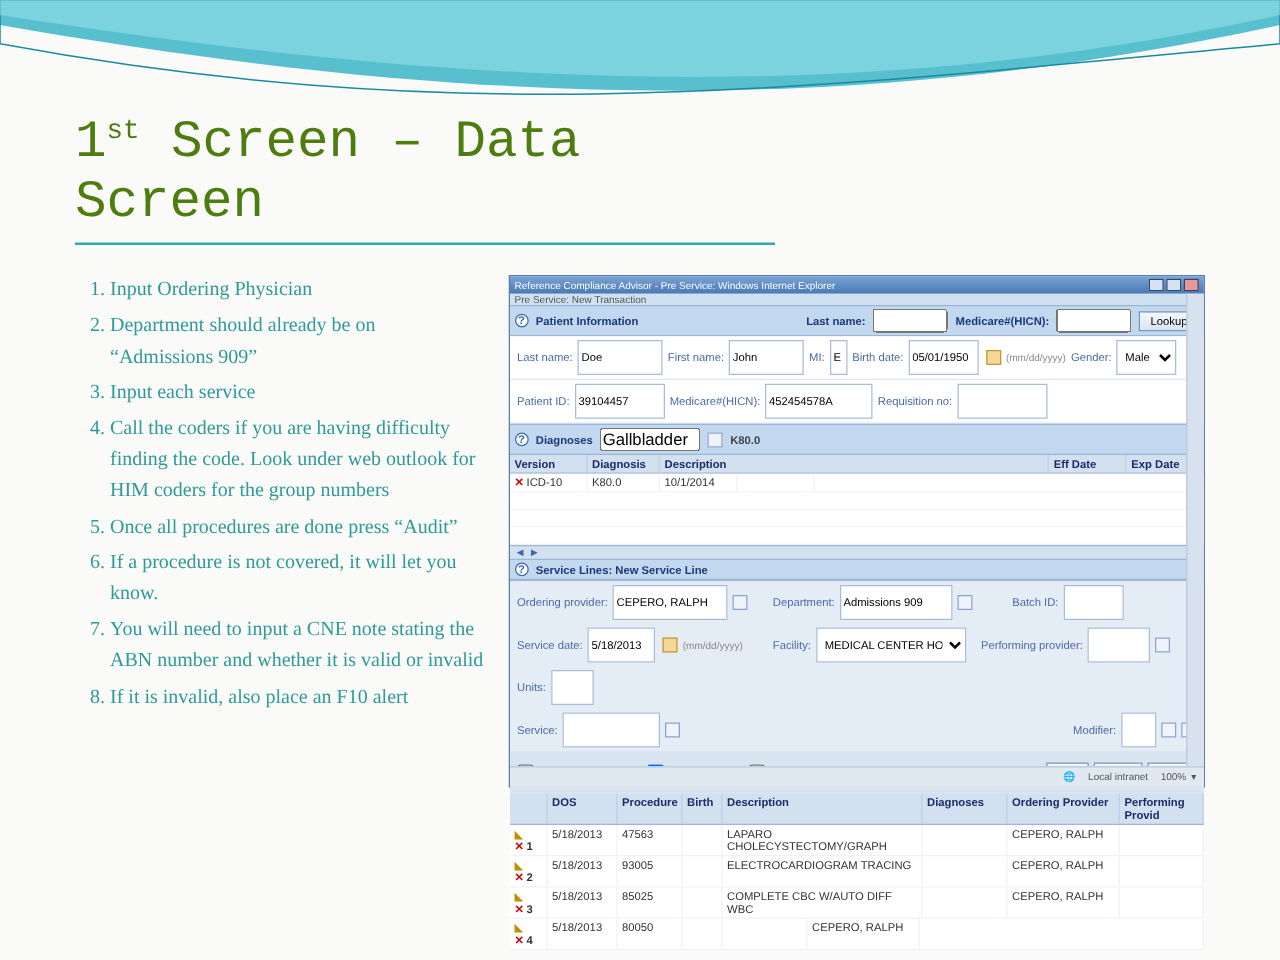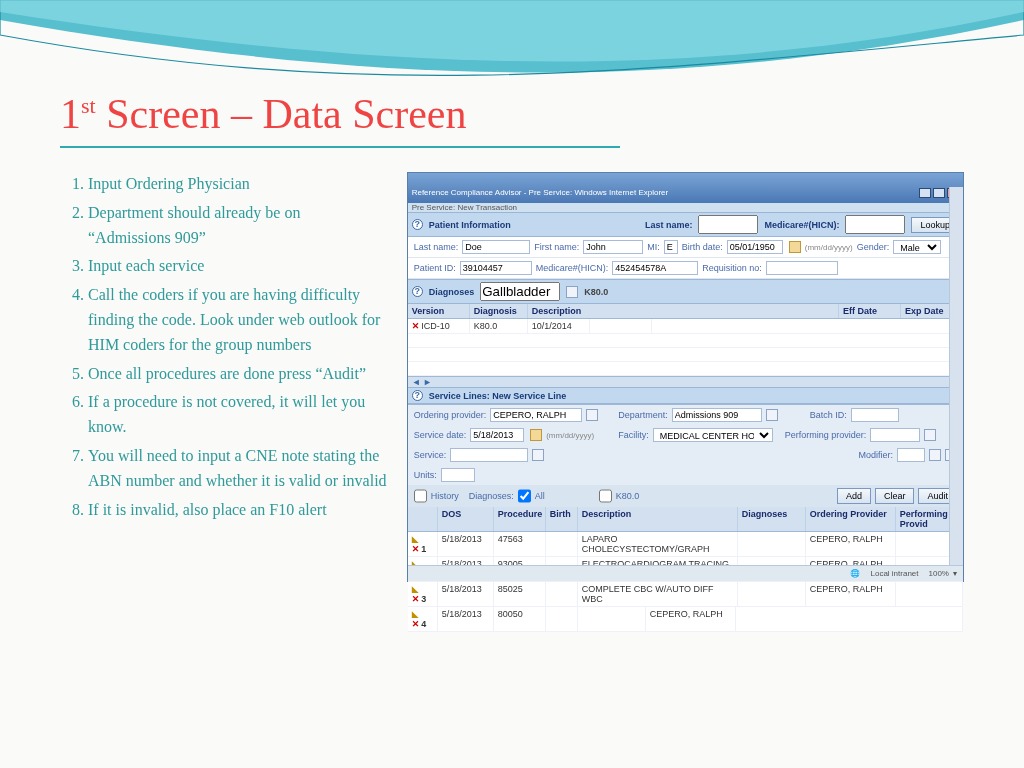--- a/index.html
+++ b/index.html
@@ -1,35 +1,35 @@
 <!DOCTYPE html>
 <html><head>
 <meta charset="utf-8">
 <style>
 *{box-sizing:border-box;margin:0;padding:0}
 body{width:1024px;height:768px;font-family:Georgia,serif;background:#fafaf8;position:relative;overflow:hidden}
 .wave{position:absolute;top:0;left:0;width:1024px;height:100px;pointer-events:none}
 .slide{padding:90px 60px 0 60px}
-h1{font-family:Liberation Serif, serif;font-weight:400;color:#ef4444;font-size:42px;border-bottom:2px solid #2faab0;padding-bottom:8px;margin-bottom:24px;width:560px}
+h1{font-family:Liberation Mono, monospace;font-weight:400;color:#4d7c0f;font-size:42px;border-bottom:2px solid #2faab0;padding-bottom:8px;margin-bottom:24px;width:560px}
 h1 sup{font-size:22px;vertical-align:super}
 .cols{display:flex;gap:20px}
 .left{width:340px;color:#2f9a9a;font-family:Georgia,serif;font-size:16px;line-height:1.55}
 .subtitle{margin-bottom:4px}
 .left ol{padding-left:28px}
 .left li{margin-bottom:4px}
 .shot{width:580px;height:410px;border:1px solid #5a7fa8;background:#e8eef6;font-family:Tahoma,Arial,sans-serif;font-size:9px;color:#333;position:relative;display:flex;flex-direction:column}
-.titlebar{height:14px;background:linear-gradient(#7aa4d6,#4a78b4);color:#fff;font-size:8px;padding:15px 4px;display:flex;align-items:flex-start}
+.titlebar{height:14px;background:linear-gradient(#7aa4d6,#4a78b4);color:#fff;font-size:8px;padding:2px 4px;display:flex;align-items:center}
 .titlebar .wbtns{margin-left:auto;display:flex;gap:2px}
 .titlebar .wbtns span{width:12px;height:10px;background:#d4e2f4;border:1px solid #2a4a74;display:inline-block}
 .tabstrip{height:12px;background:#cfe0f0;font-size:8px;color:#555;padding:0 4px;display:flex;align-items:center}
 .panel-hd{background:#c2d8ef;border-top:1px solid #9ab6d6;border-bottom:1px solid #9ab6d6;padding:2px 4px;display:flex;align-items:center;gap:6px;color:#1a3a7a;font-weight:bold;font-size:9px}
 .panel-hd .qmark{display:inline-block;width:11px;height:11px;border:1px solid #3a6aa8;border-radius:50%;text-align:center;line-height:9px;color:#3a6aa8;background:#fff}
 .row{display:flex;align-items:center;padding:3px 6px;background:#fff;border-bottom:1px solid #e0e6f0;gap:4px}
 .row label{color:#4a6aa8;font-size:9px;white-space:nowrap}
-.row input,.row select{font-size:9px;border:1px solid #a8bcd8;padding:1px 2px;height:14px;background:#fff}
+.row input,.row select{font-size:9px;border:1px solid #a8bcd8;padding:1px 2px;height:28px;background:#fff}
 .btn{border:1px solid #7a98c0;background:linear-gradient(#f4f8fc,#d8e4f0);padding:1px 8px;font-size:9px;cursor:pointer;height:16px}
 .grid-hd{display:flex;background:#d2e0f0;font-weight:bold;color:#1a2a6a;font-size:9px;border-bottom:1px solid #a0b8d8}
 .grid-hd>div{padding:2px 4px;border-right:1px solid #bcd0e8}
 .grid-bd{background:#fff;font-size:9px}
 .grid-row{display:flex;border-bottom:1px solid #eef2f8}
 .grid-row>div{padding:2px 4px;border-right:1px solid #eef2f8}
 .grid-blank{background:#fff;height:14px;border-bottom:1px solid #eef2f8}
 .redx{color:#c00;font-weight:bold;margin-right:2px}
 .svc-panel{background:#e4ecf6;border-top:1px solid #a0b8d8}
 .svc-panel .row{background:#e4ecf6;border:none}
@@ -159,32 +159,32 @@
           <input style="width: 54px;" value="5/18/2013">
           <span class="dateicon"></span>
           <span style="color:#888;font-size:8px">(mm/dd/yyyy)</span>
           <label style="margin-left:20px">Facility:</label>
           <select style="width:120px"><option>MEDICAL CENTER HOSPI</option></select>
           <label style="margin-left:8px">Performing  provider:</label>
           <input style="width: 50px;">
           <span class="sqicon"></span>
         </div>
         <div class="row">
+          <label>Units:</label>
+          <input style="width: 34px;">
+        </div>
+        <div class="row">
           <label>Service:</label>
           <input style="width: 78px;">
           <span class="sqicon"></span>
           <span style="flex:1"></span>
           <label>Modifier:</label>
           <input style="width: 28px;">
           <span class="sqicon"></span>
           <span class="sqicon"></span>
-        </div>
-        <div class="row">
-          <label>Units:</label>
-          <input style="width: 34px;">
         </div>
         <div class="row" style="background:#d8e4f0">
           <input type="checkbox" style="">
           <label>History</label>
           <label style="margin-left:6px">Diagnoses:</label>
           <input type="checkbox" checked="" style="">
           <label>All</label>
           <input type="checkbox" style="margin-left: 50px;">
           <label>K80.0</label>
           <span style="flex:1"></span>

